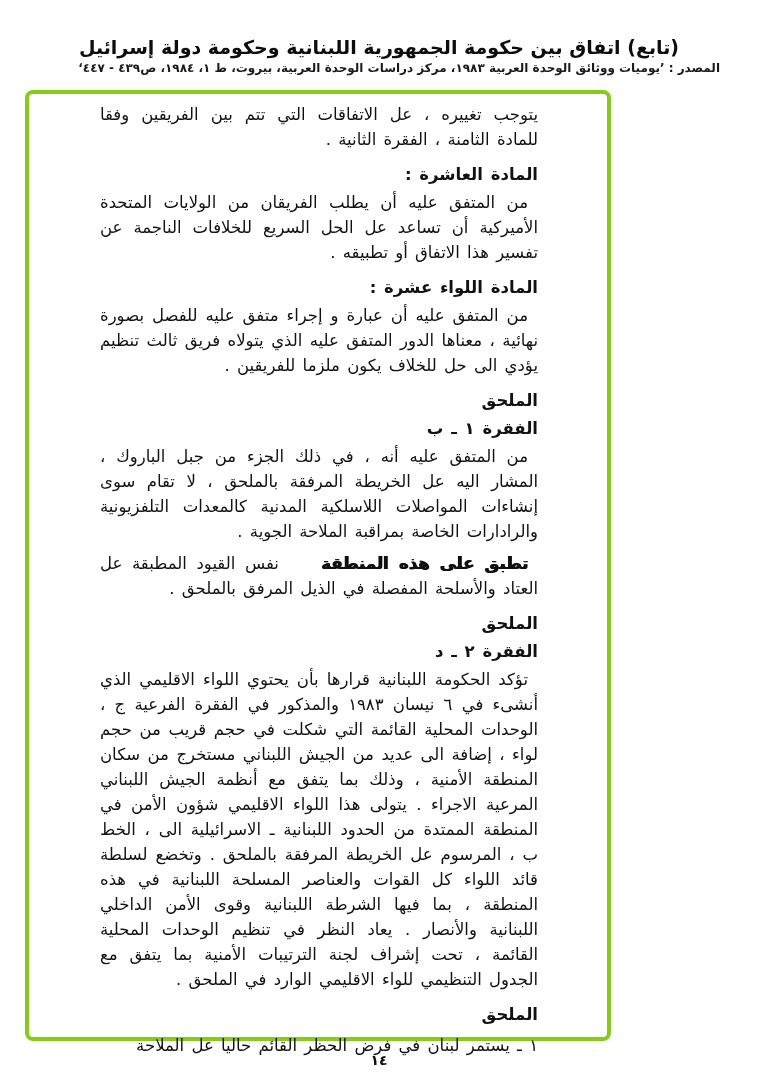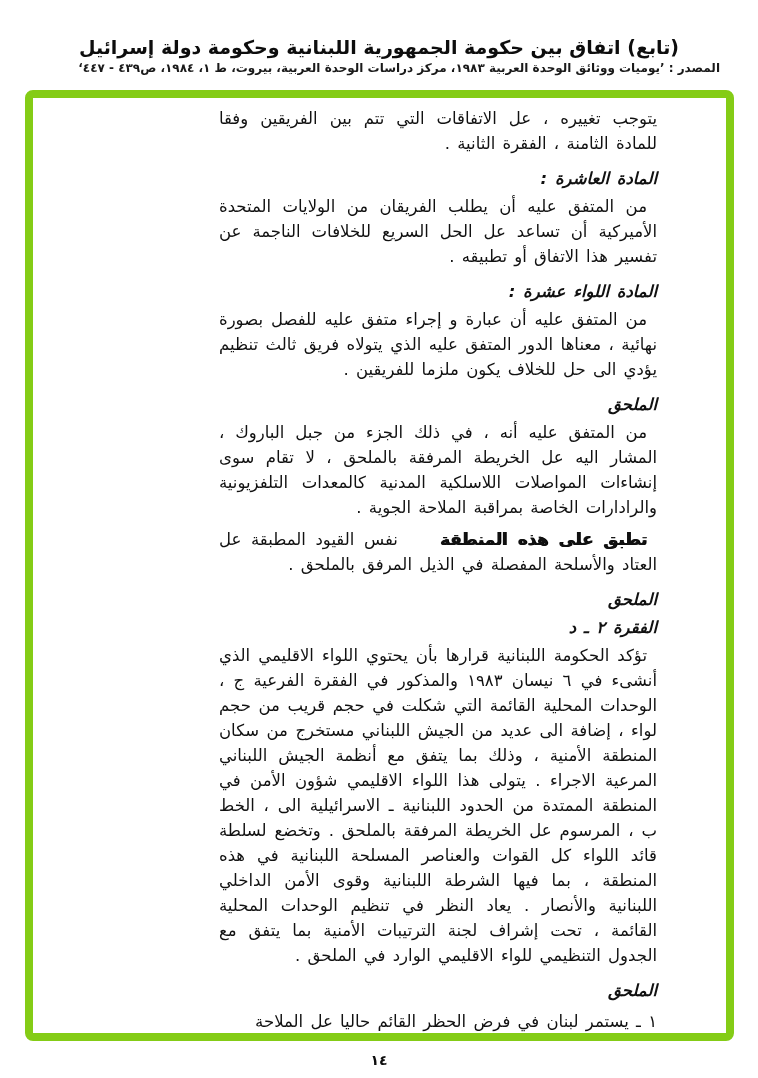--- a/index.html
+++ b/index.html
@@ -38,24 +38,24 @@
     text-align: right;
     font-size: 12px;
     font-weight: 700;
     color: #1a1a1a;
     white-space: nowrap;
   }
   .frame {
     position: absolute;
     top: 90px;
     left: 25px;
-    width: 709px;
+    width: 586px;
     height: 951px;
     box-sizing: border-box;
-    border: 8px solid #84cc16;
+    border: 4px solid #84cc16;
     border-radius: 8px;
     background: #ffffff;
   }
   .text-column {
     position: absolute;
     top: 8px;
     right: 69px;
     width: 438px;
     direction: rtl;
     text-align: justify;
@@ -69,21 +69,20 @@
   }
   .text-column p.para {
     text-indent: 10px;
   }
   .text-column h2 {
     font-size: 16.5px;
     font-weight: 700;
     text-align: right;
     margin: 10px 0 3px 0;
     line-height: 25px;
-    font-style: italic;
   }
   .text-column h2 + h2 {
     margin-top: 0;
   }
   .text-column p.numbered {
     margin-top: 6px;
     text-indent: 0;
   }
   .smudge {
     font-weight: 700;
@@ -119,20 +118,21 @@
       <h2>المادة العاشرة :</h2>
 
       <p class="para">من المتفق عليه أن يطلب الفريقان من الولايات المتحدة الأميركية أن تساعد عل الحل السريع للخلافات الناجمة عن تفسير هذا الاتفاق أو تطبيقه .</p>
 
       <h2>المادة اللواء عشرة :</h2>
 
       <p class="para">من المتفق عليه أن عبارة و إجراء متفق عليه للفصل بصورة نهائية ، معناها الدور المتفق عليه الذي يتولاه فريق ثالث تنظيم يؤدي الى حل للخلاف يكون ملزما للفريقين .</p>
 
       <h2>الملحق</h2>
 
+      <h2>الفقرة ١ ـ ب</h2>
 
       <p class="para">من المتفق عليه أنه ، في ذلك الجزء من جبل الباروك ، المشار اليه عل الخريطة المرفقة بالملحق ، لا تقام سوى إنشاءات المواصلات اللاسلكية المدنية كالمعدات التلفزيونية والرادارات الخاصة بمراقبة الملاحة الجوية .</p>
 
       <p class="para">
         <span class="smudge">تطبق على هذه المنطقة</span><span> نفس القيود المطبقة عل العتاد والأسلحة المفصلة في الذيل المرفق بالملحق .</span>
       </p>
 
       <h2>الملحق</h2>
 
       <h2>الفقرة ٢ ـ د</h2>

